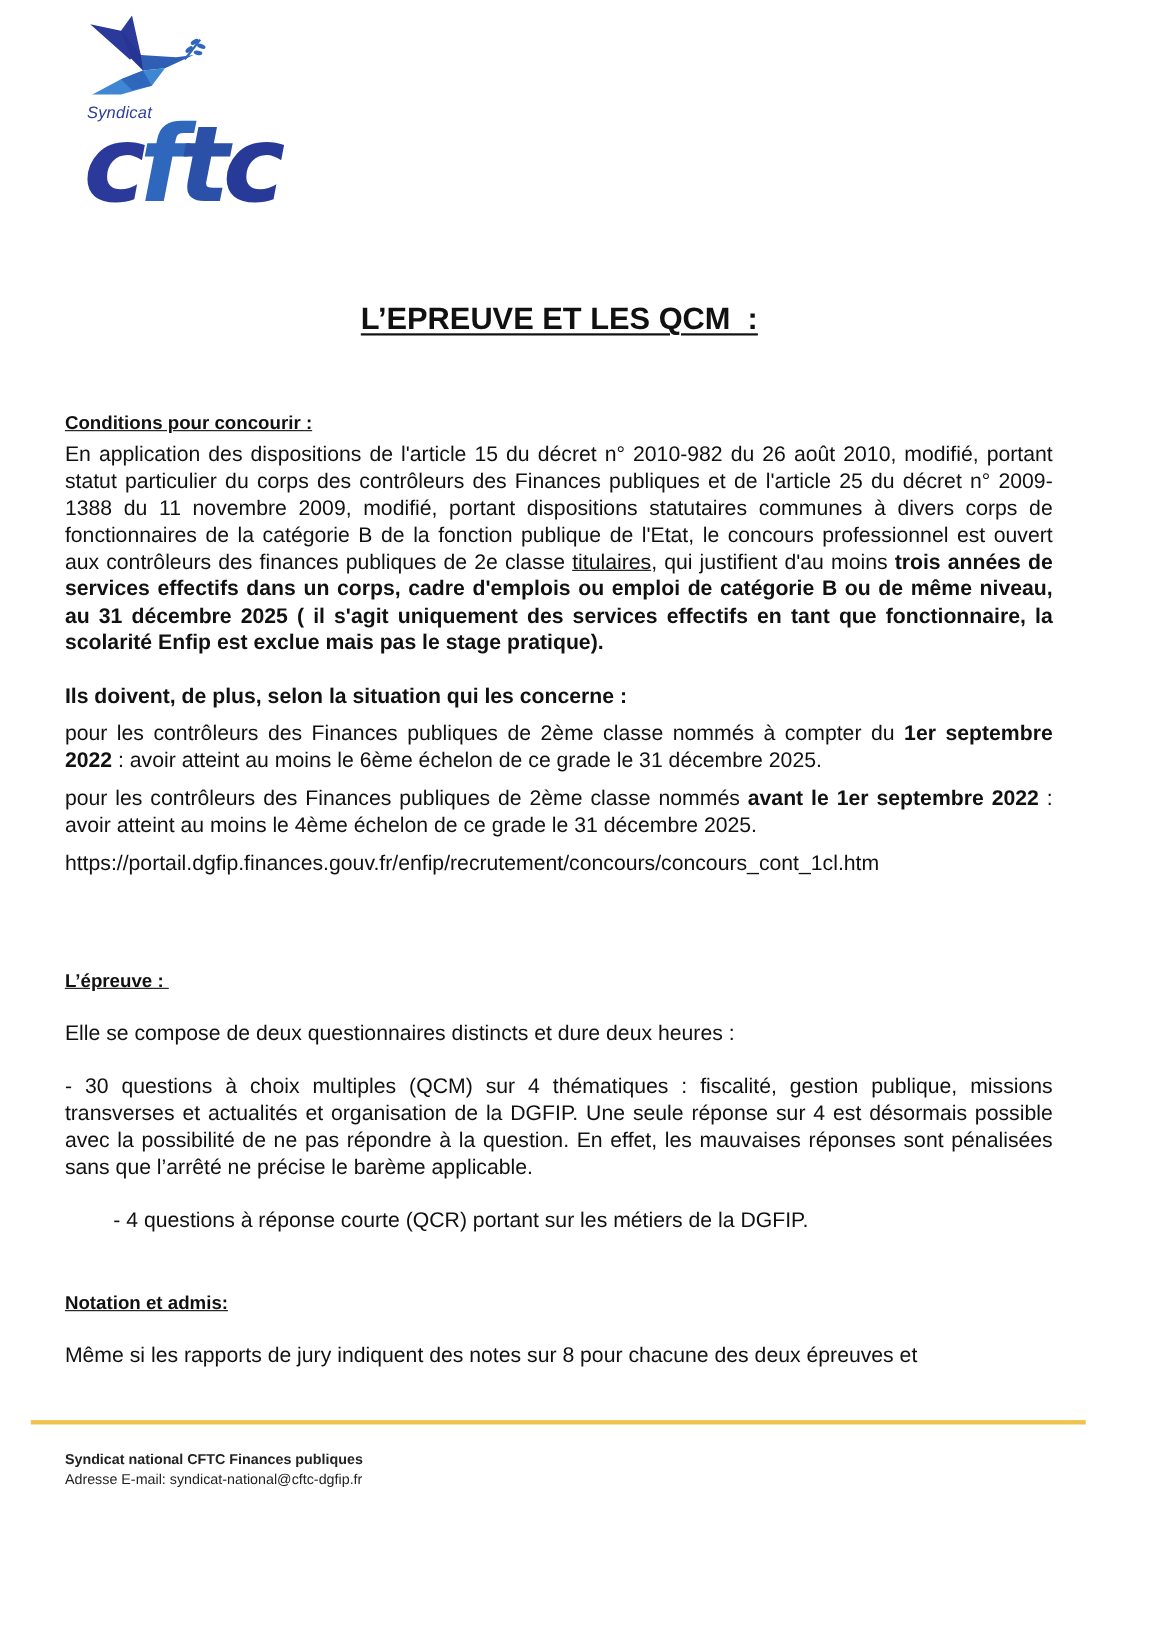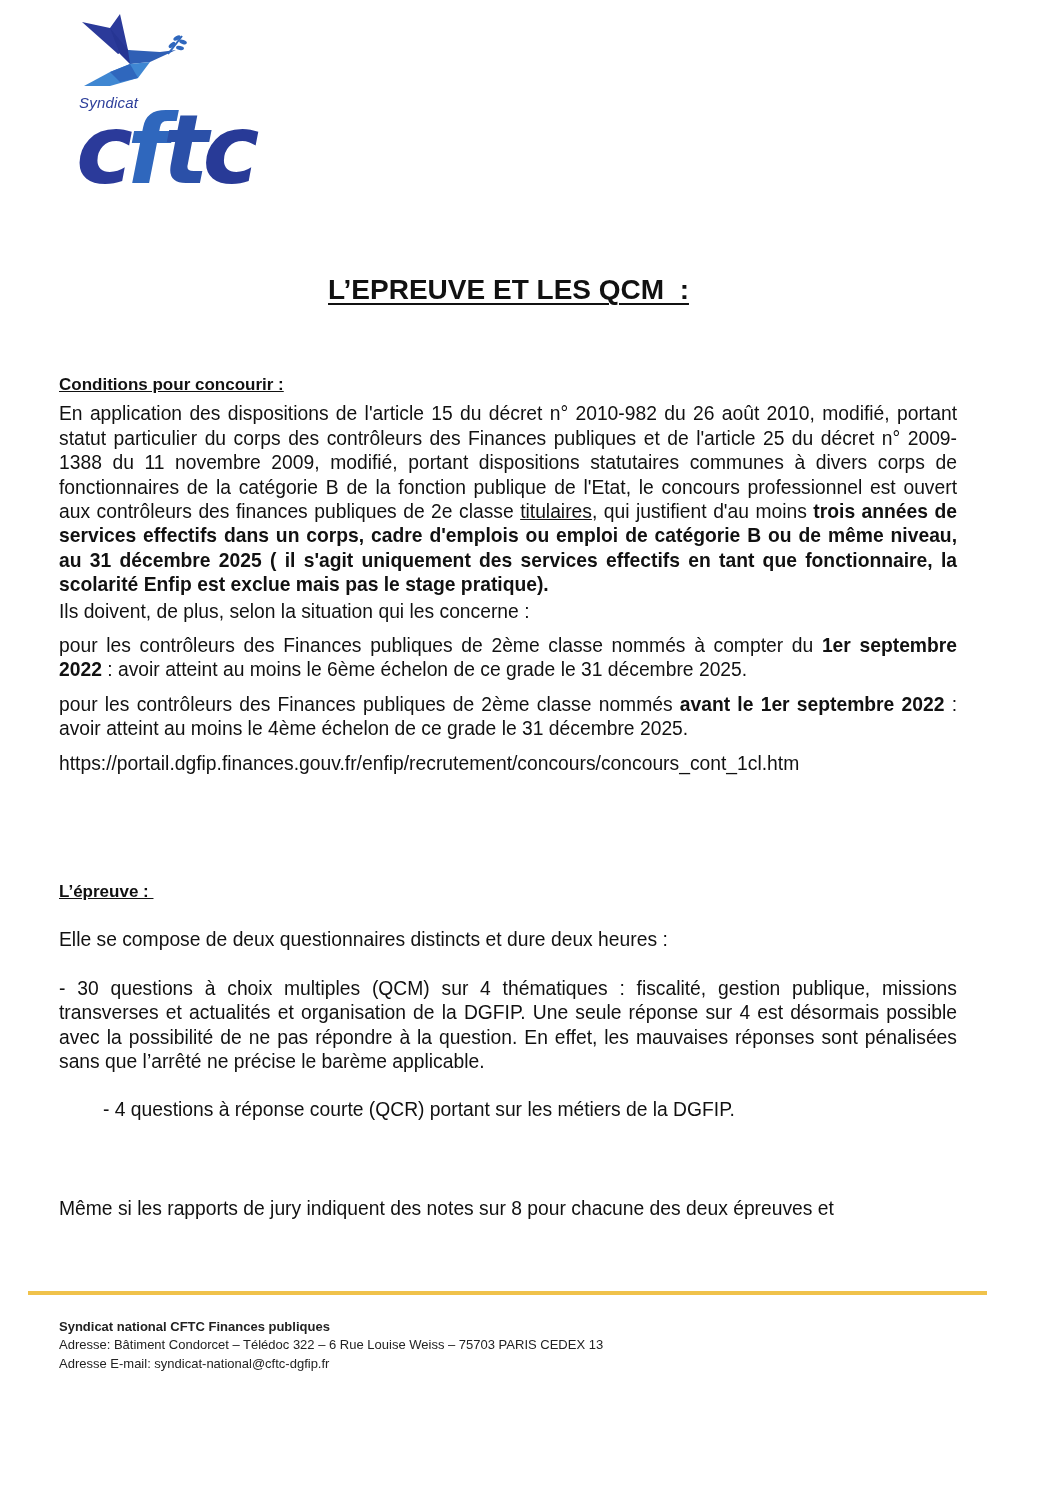--- a/index.html
+++ b/index.html
@@ -40,35 +40,35 @@
   </svg>
   <div class="syndicat">Syndicat</div>
   <div class="cftc"><span>c</span><span>f</span><span>t</span><span>c</span></div>
 </div>
 
 <div class="title">L’EPREUVE ET LES QCM  :</div>
 
 <div class="doc" style="top:373px;">
   <div class="h">Conditions pour concourir :</div>
   <p style="margin-top:5px;"><span>En application des dispositions de l'article 15 du décret n° 2010-982 du 26 août 2010, modifié, portant statut particulier du corps des contrôleurs des Finances publiques et de l'article 25 du décret n° 2009-1388 du 11 novembre 2009, modifié, portant dispositions statutaires communes à divers corps de fonctionnaires de la catégorie B de la fonction publique de l'Etat, le concours professionnel est ouvert aux contrôleurs des finances publiques de 2e classe </span><span class="u">titulaires</span><span>, qui justifient d'au moins </span><b>trois années de services effectifs dans un corps, cadre d'emplois ou emploi de catégorie B ou de même niveau, au 31 décembre 2025 ( il s'agit uniquement des services effectifs en tant que fonctionnaire, la scolarité Enfip est exclue mais pas le stage pratique).</b></p>
-  <p style="margin-top:2px;">Ils doivent, de plus, selon la situation qui les concerne :</p>
+  <p style="margin-top:24px;font-weight:bold;">Ils doivent, de plus, selon la situation qui les concerne :</p>
   <p style="margin-top:10px;"><span>pour les contrôleurs des Finances publiques de 2ème classe nommés à compter du </span><b>1er septembre 2022</b><span> : avoir atteint au moins le 6ème échelon de ce grade le 31 décembre 2025.</span></p>
   <p style="margin-top:10px;"><span>pour les contrôleurs des Finances publiques de 2ème classe nommés </span><b>avant le 1er septembre 2022</b><span> : avoir atteint au moins le 4ème échelon de ce grade le 31 décembre 2025.</span></p>
   <p style="margin-top:10px;">https://portail.dgfip.finances.gouv.fr/enfip/recrutement/concours/concours_cont_1cl.htm</p>
 </div>
 
 <div class="doc" style="top:880px;">
   <div class="h" style="white-space:pre;">L’épreuve : </div>
   <p style="margin-top:24px;">Elle se compose de deux questionnaires distincts et dure deux heures :</p>
   <p style="margin-top:24px;">- 30 questions à choix multiples (QCM) sur 4  thématiques : fiscalité, gestion publique, missions transverses et actualités et organisation de la DGFIP. Une seule réponse sur 4 est désormais possible avec la possibilité de ne pas répondre à la question. En effet, les mauvaises réponses sont pénalisées sans que l’arrêté ne précise le barème applicable.</p>
   <p style="margin-top:24px;margin-left:44px;">- 4 questions à réponse courte (QCR) portant sur les métiers de la DGFIP.</p>
 </div>
 
 <div class="doc" style="top:1173px;">
+  <div class="h">Notation et admis:</div>
   <p style="margin-top:24px;">Même si les rapports de jury indiquent des notes sur 8 pour chacune des deux épreuves et</p>
 </div>
 
 <div class="footer-rule"></div>
 <div class="footer">
   <div class="org">Syndicat national CFTC Finances publiques</div>
-  <div>Adresse: Bâtiment Condorcet – Télédoc 322 – 6 Rue Louise Weiss – 75703 PARIS CEDEX 13</div>
   <div>Adresse E-mail: syndicat-national@cftc-dgfip.fr</div>
 </div>
 
 </body></html>

